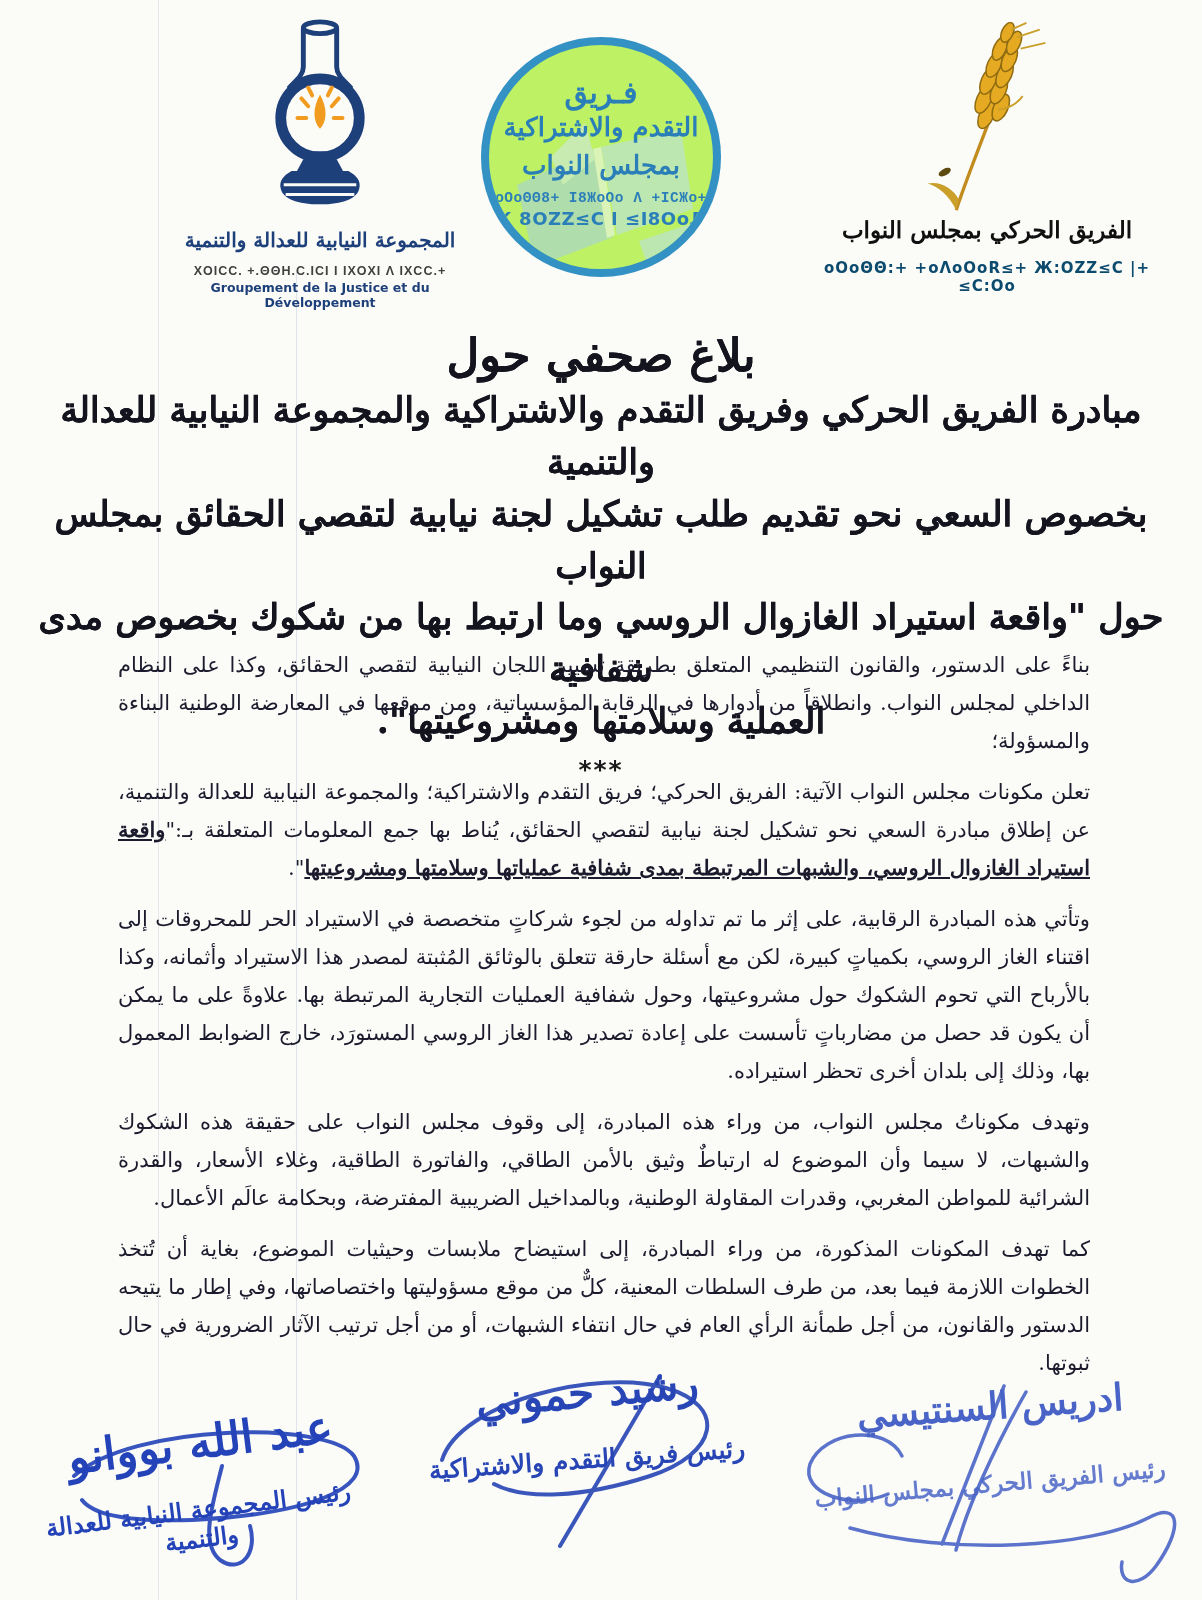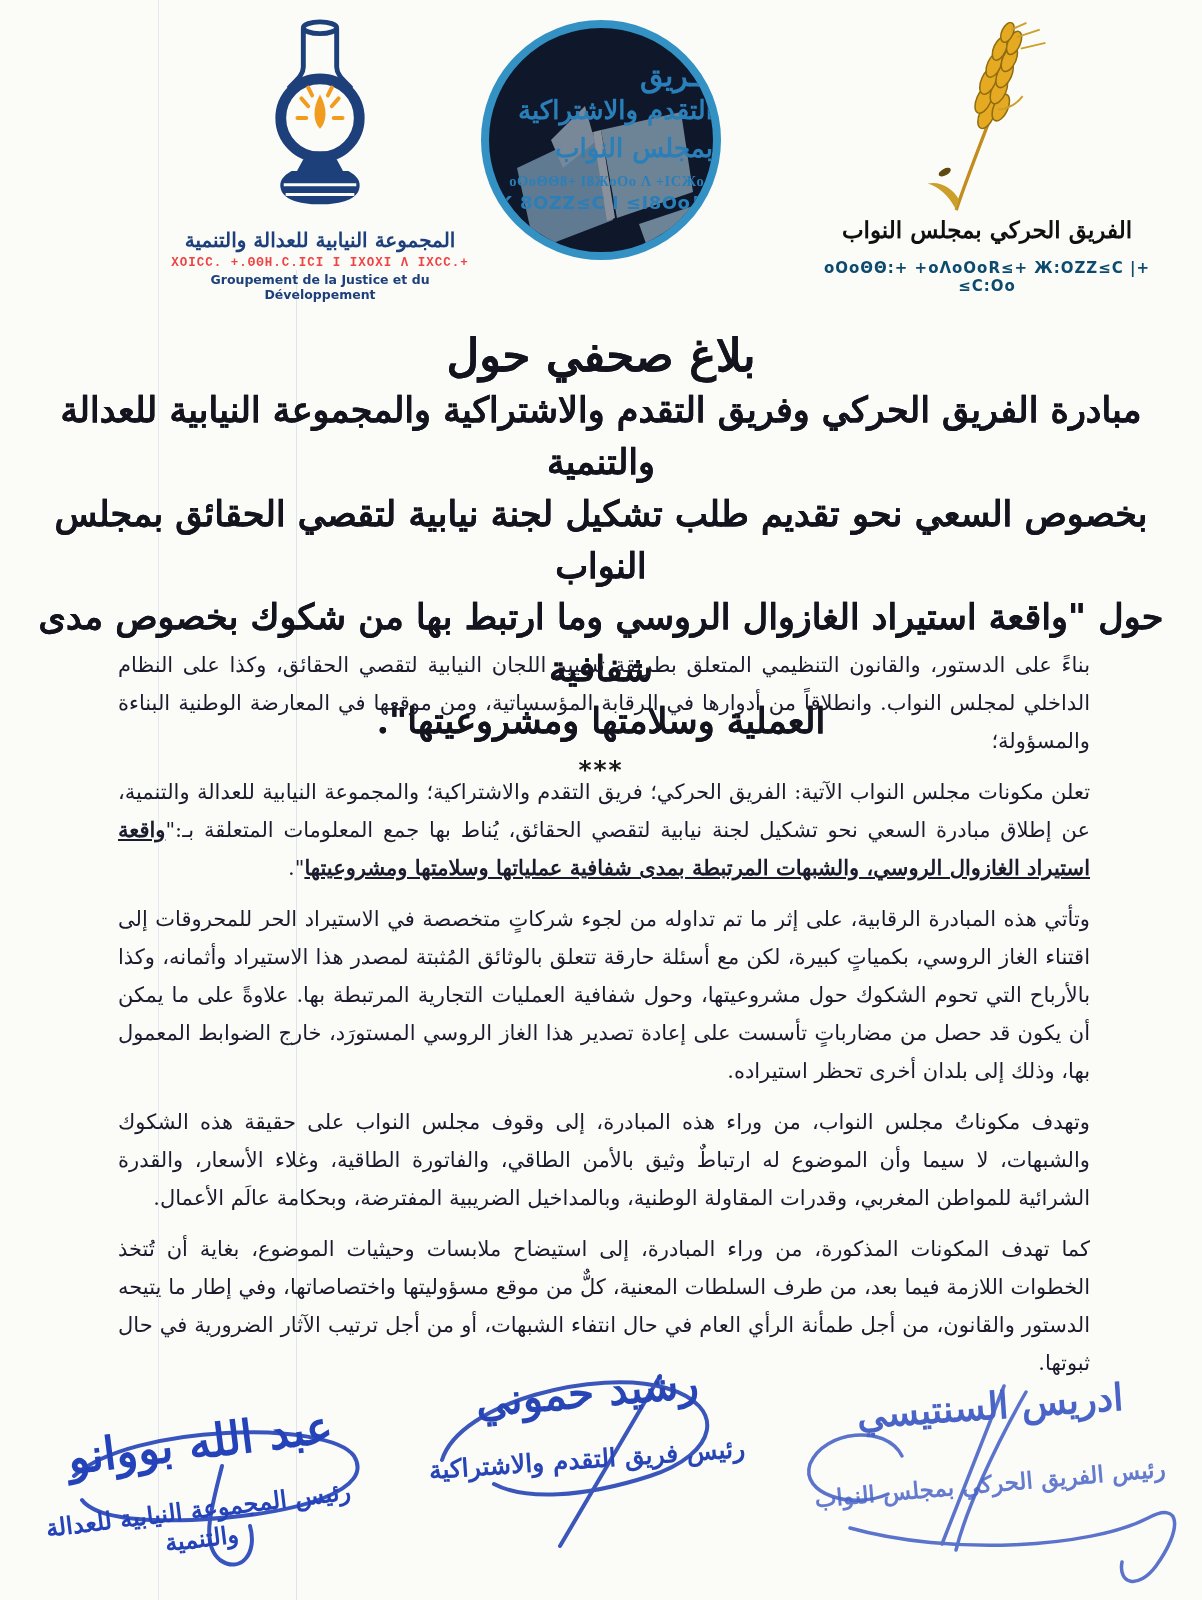--- a/index.html
+++ b/index.html
@@ -8,35 +8,35 @@
     background:#fbfbf8;overflow:hidden;direction:rtl;
     font-family:"DejaVu Serif","Liberation Serif",serif;color:#1c1c2e;
   }
   .scanline{position:absolute;top:0;bottom:0;width:1px;pointer-events:none;}
   .scanline.s1{left:158px;background:rgba(150,170,205,.22);}
   .scanline.s2{left:296px;top:270px;background:rgba(150,170,205,.28);}
 
   
   .logo-left{position:absolute;top:16px;left:170px;width:300px;text-align:center;}
   .logo-left .ar{color:#1d3f7a;font-weight:bold;font-size:20px;margin-top:2px;}
-  .logo-left .tif{color:#ef4444;font-weight:bold;font-size:12.5px;letter-spacing:1px;
-      font-family:Liberation Mono, monospace;margin-top:4px;}
+  .logo-left .tif{color:#404040;font-weight:bold;font-size:12.5px;letter-spacing:1px;
+      font-family:Liberation Sans, sans-serif;margin-top:12px;}
   .logo-left .fr{color:#1d3f7a;font-weight:bold;font-size:12.5px;direction:ltr;
       font-family:"DejaVu Sans","Liberation Sans",sans-serif;margin-top:2px;}
 
-  .seal{position:absolute;top:20px;left:50%;transform:translateX(-50%);
+  .seal{position:absolute;top:37px;left:50%;transform:translateX(-50%);
       width:224px;height:224px;border-radius:50%;border:8px solid #3391c4;
-      background:#0f172a;text-align:right;overflow:hidden;}
+      background:#bef264;text-align:center;overflow:hidden;}
   .seal svg{position:absolute;inset:0;}
   .seal .txt{position:relative;z-index:2;padding-top:30px;color:#2b7fb8;font-weight:bold;}
   .seal .l1{font-size:30px;}
   .seal .l2{font-size:26px;margin-top:2px;}
   .seal .l3{font-size:26px;margin-top:8px;}
   .seal .tif{font-size:14.5px;letter-spacing:.5px;margin-top:10px;
-      font-family:Liberation Serif, serif;}
+      font-family:Liberation Mono, monospace;}
   .seal .tif2{font-size:18px;letter-spacing:.5px;margin-top:2px;
       font-family:"DejaVu Sans","Liberation Sans",sans-serif;}
 
   .logo-right{position:absolute;top:22px;right:45px;width:340px;text-align:center;}
   .logo-right .ar{color:#101010;font-weight:bold;font-size:23px;margin-top:0;}
   .logo-right .tif{color:#0c4a6e;font-weight:bold;font-size:15px;letter-spacing:1px;
       font-family:"DejaVu Sans","Liberation Sans",sans-serif;margin-top:16px;}
 
   
   .title-block{position:absolute;top:328px;left:30px;right:30px;text-align:center;color:#14141f;}

